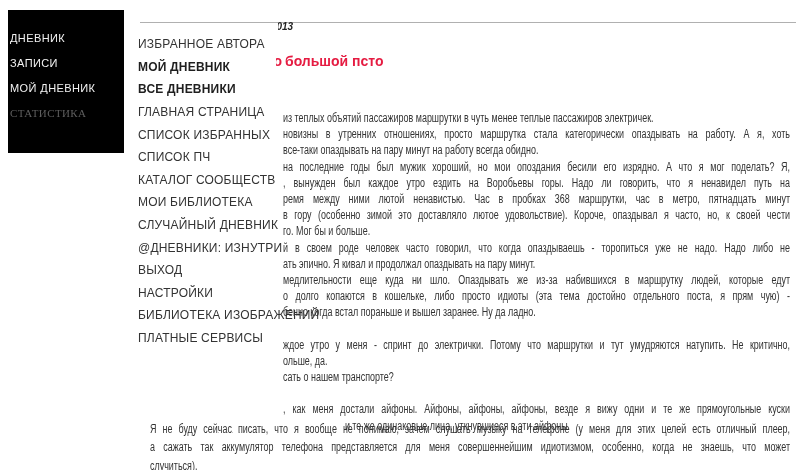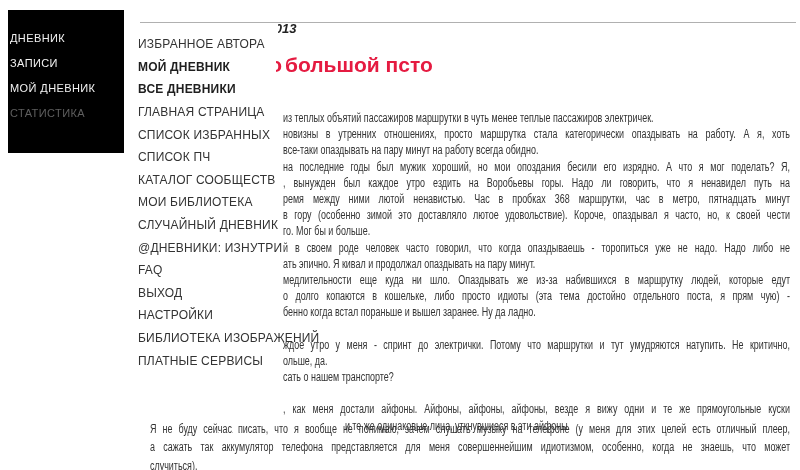--- a/index.html
+++ b/index.html
@@ -12,42 +12,42 @@
 
   
   .black-sidebar{
     position:absolute;left:8px;top:10px;width:116px;height:143px;
     background:#000;box-sizing:border-box;padding:16px 0 0 2px;
   }
   .bs-item{
     display:block;line-height:25px;font-size:11px;letter-spacing:.4px;
     color:#f2f2f2;cursor:pointer;white-space:nowrap;
   }
-  .bs-item.muted{color:#5f5f5f;}
+  .bs-item.muted{color:#5f5f5f;font-family:Liberation Serif, serif;}
 
   
   .top-rule{position:absolute;left:140px;top:22px;width:656px;height:1px;background:#b0b0b0;}
 
   
   .menu-col{position:absolute;left:138px;top:33px;width:146px;}
   .menu-item{
     height:22.6px;display:flex;align-items:center;
     font-size:12px;color:#333;letter-spacing:.2px;cursor:pointer;white-space:nowrap;
   }
   .menu-item.bold{font-weight:700;color:#1f1f1f;}
 
   
   .post-date{
     position:absolute;left:278px;top:21px;
-    font-size:13px;font-weight:700;font-style:italic;color:#222;white-space:nowrap;
+    font-size:10px;font-weight:700;font-style:italic;color:#222;white-space:nowrap;
   }
   
   .post-title{
     position:absolute;left:276px;top:53px;
-    font-size:21px;font-weight:700;color:#e51b41;white-space:nowrap;cursor:pointer;
+    font-size:14px;font-weight:700;color:#e51b41;white-space:nowrap;cursor:pointer;
   }
   .clip{
     display:inline-block;overflow:hidden;vertical-align:bottom;direction:rtl;white-space:nowrap;
   }
   .clip.date-c{width:4px;}
   .clip.title-c{width:6px;margin-right:3px;}
 
   
   .body-a{
     position:absolute;left:283px;top:110px;width:680px;
@@ -91,21 +91,20 @@
     <div class="menu-item">ИЗБРАННОЕ АВТОРА</div>
     <div class="menu-item bold">МОЙ ДНЕВНИК</div>
     <div class="menu-item bold">ВСЕ ДНЕВНИКИ</div>
     <div class="menu-item">ГЛАВНАЯ СТРАНИЦА</div>
     <div class="menu-item">СПИСОК ИЗБРАННЫХ</div>
     <div class="menu-item">СПИСОК ПЧ</div>
     <div class="menu-item">КАТАЛОГ СООБЩЕСТВ</div>
     <div class="menu-item">МОИ БИБЛИОТЕКА</div>
     <div class="menu-item">СЛУЧАЙНЫЙ ДНЕВНИК</div>
     <div class="menu-item">@ДНЕВНИКИ: ИЗНУТРИ</div>
-    <div class="menu-item">FAQ</div>
     <div class="menu-item">ВЫХОД</div>
     <div class="menu-item">НАСТРОЙКИ</div>
     <div class="menu-item">БИБЛИОТЕКА ИЗОБРАЖЕНИЙ</div>
     <div class="menu-item">ПЛАТНЫЕ СЕРВИСЫ</div>
   </div>
 
   <div class="post-date"><span class="clip date-c">0</span><span>13</span></div>
 
   <div class="post-title"><span class="clip title-c">о</span><span>большой псто</span></div>
 

